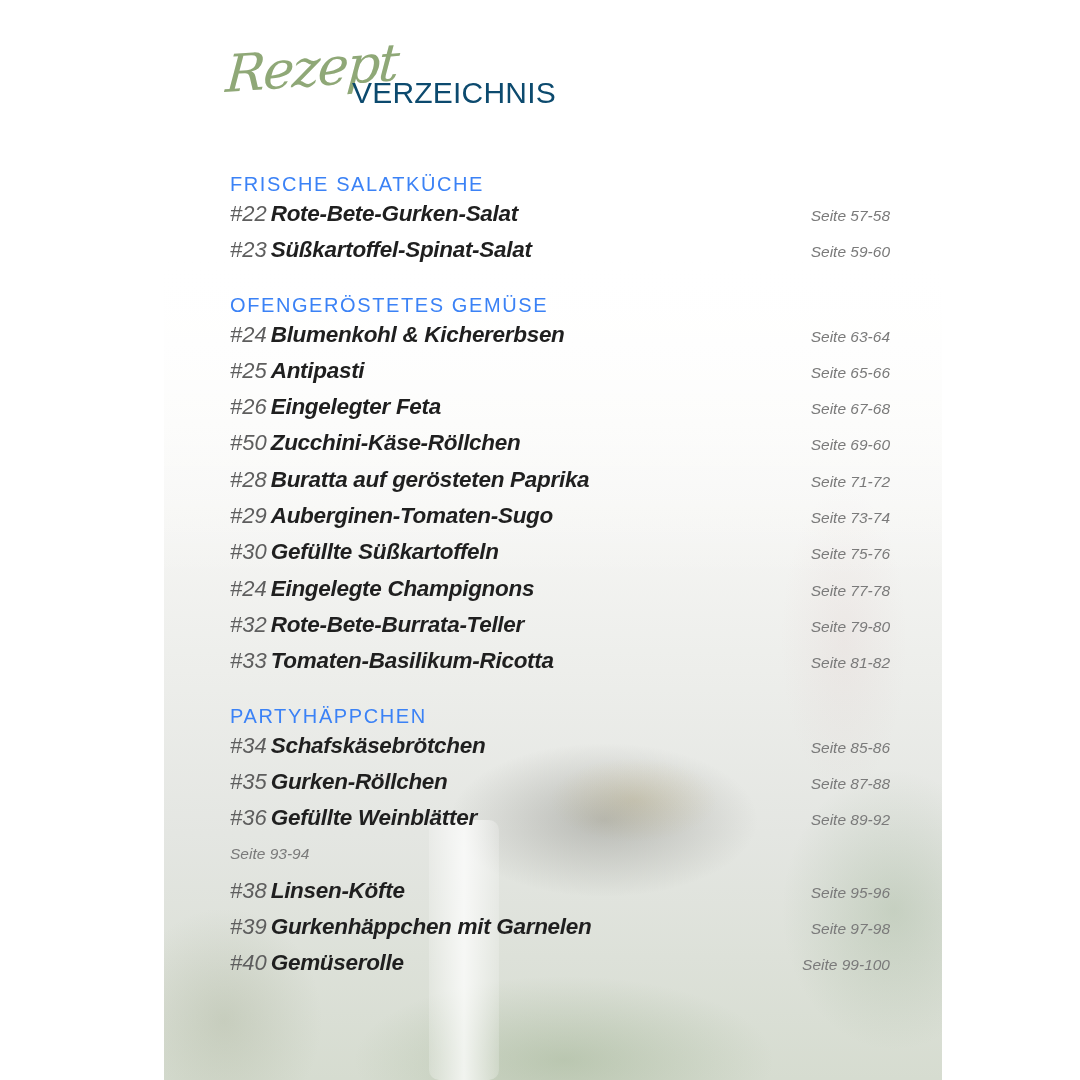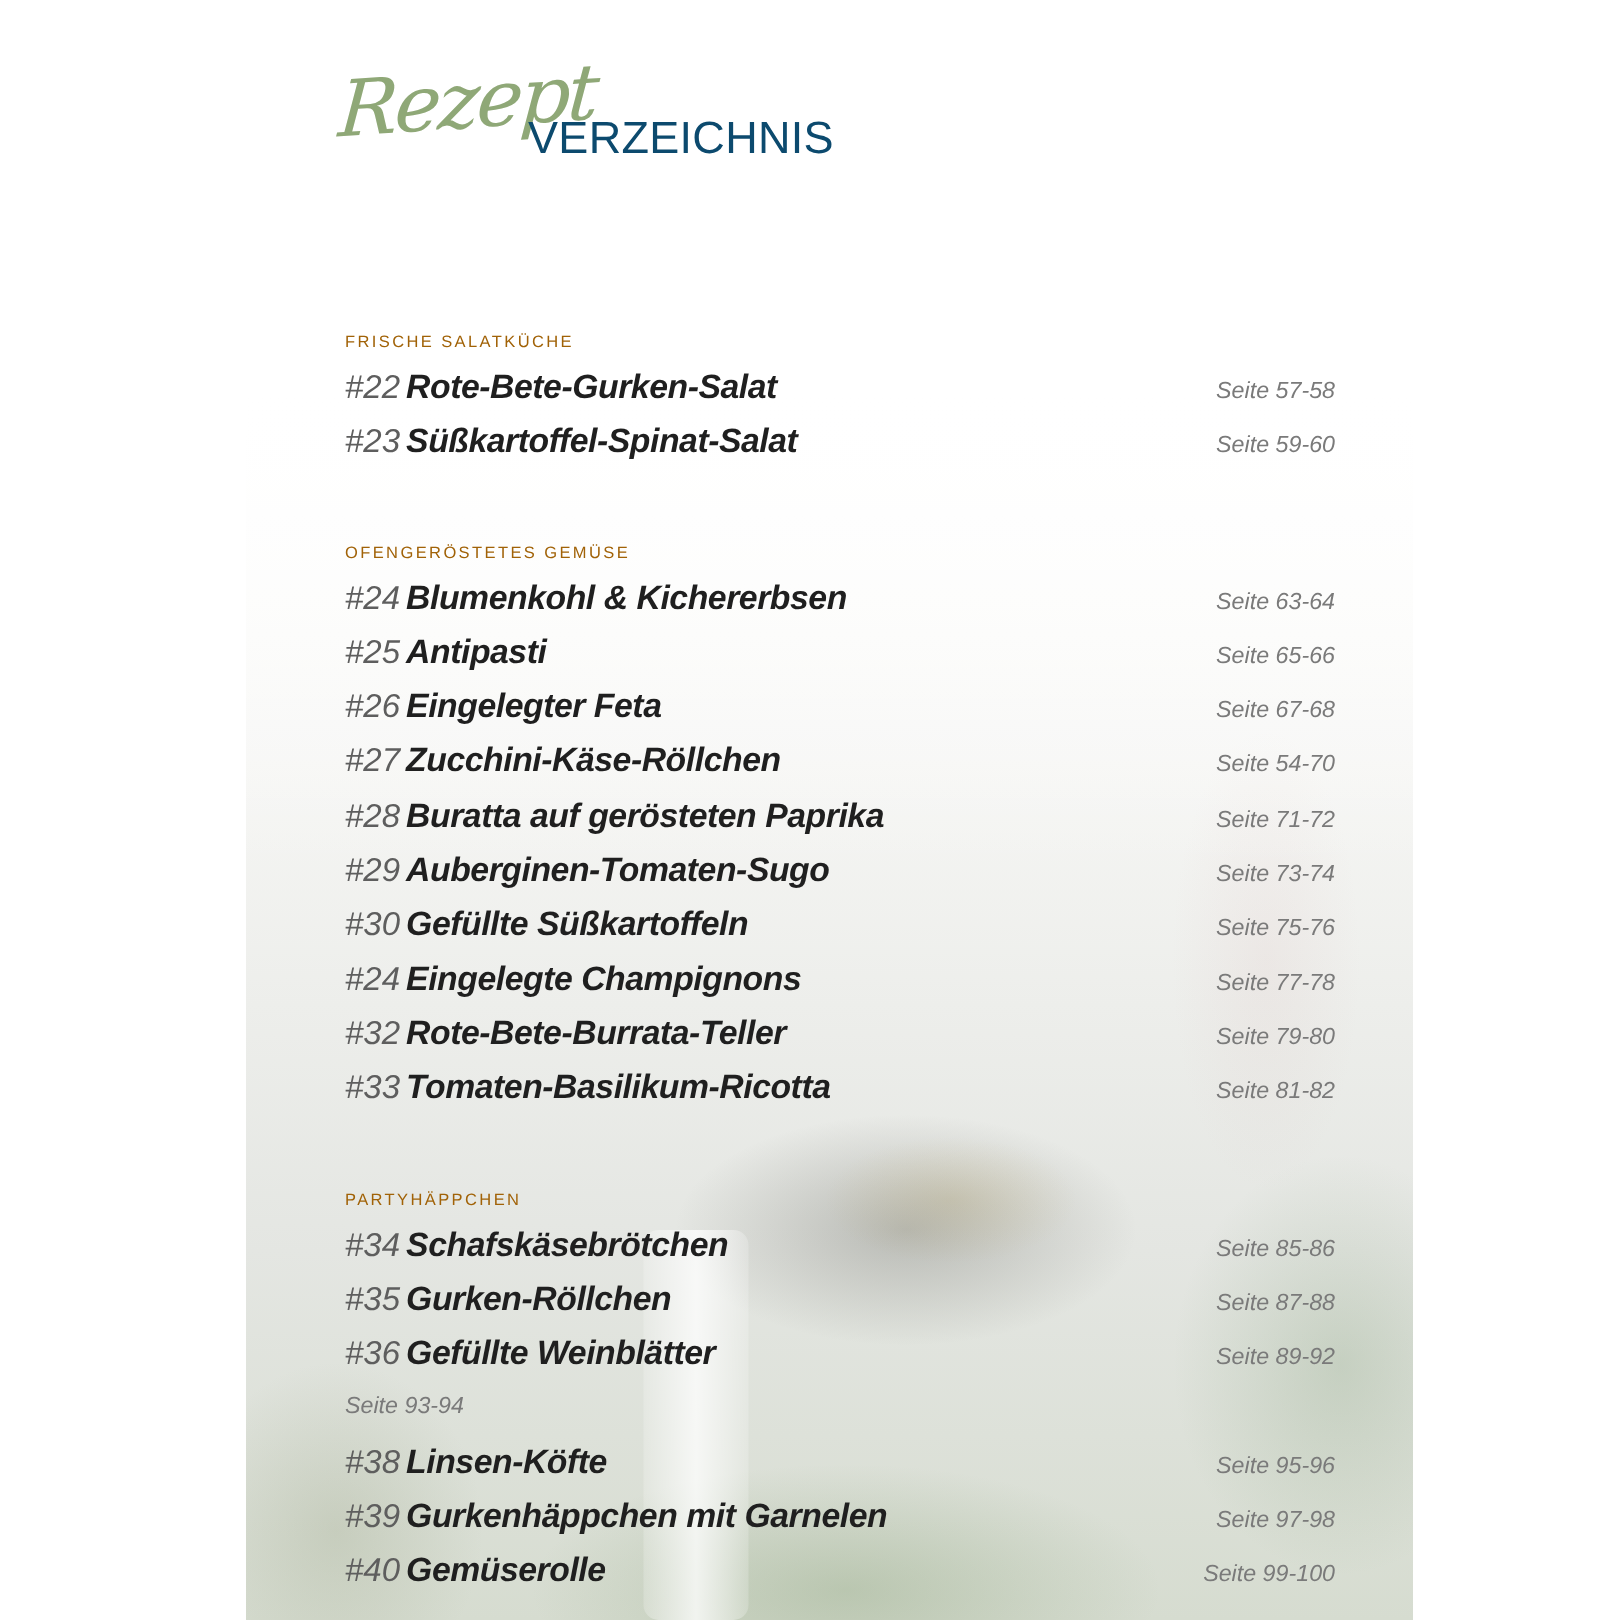--- a/index.html
+++ b/index.html
@@ -45,22 +45,22 @@
   .title .caps {
     position:absolute; left:126px; top:36px;
     font-family:"Liberation Sans", sans-serif; font-size:30px; color:#0c4a6e;
     letter-spacing:0.2px;
   }
 
   .content { position:absolute; left:66px; top:172px; width:662px; }
   .section { margin:0; }
   .section + .section { margin-top:24px; }
   .section-head {
-    font-size:11px; letter-spacing:1.6px; color:#a16207;
-    height:24px; line-height:24px;margin-top:44px;
+    font-size:20px; letter-spacing:1.6px; color:#3b82f6;
+    height:24px; line-height:24px;
   }
   .entry {
     display:flex; align-items:baseline; justify-content:space-between;
     height:36.3px; line-height:36px;
   }
   .entry .left { white-space:nowrap; }
   .entry .num {
     font-style:italic; font-size:22px; color:#5e5e5e; font-weight:normal;
   }
   .entry .name {
@@ -107,22 +107,22 @@
       </div>
       <div class="entry">
         <span class="left"><span class="num">#25</span><span class="name">Antipasti</span></span>
         <span class="page-ref">Seite 65-66</span>
       </div>
       <div class="entry">
         <span class="left"><span class="num">#26</span><span class="name">Eingelegter Feta</span></span>
         <span class="page-ref">Seite 67-68</span>
       </div>
       <div class="entry">
-        <span class="left"><span class="num">#27</span><span class="name">Zucchini-Käse-Röllchen</span></span>
-        <span class="page-ref">Seite 54-70</span>
+        <span class="left"><span class="num">#50</span><span class="name">Zucchini-Käse-Röllchen</span></span>
+        <span class="page-ref">Seite 69-60</span>
       </div>
       <div class="entry">
         <span class="left"><span class="num">#28</span><span class="name">Buratta auf gerösteten Paprika</span></span>
         <span class="page-ref">Seite 71-72</span>
       </div>
       <div class="entry">
         <span class="left"><span class="num">#29</span><span class="name">Auberginen-Tomaten-Sugo</span></span>
         <span class="page-ref">Seite 73-74</span>
       </div>
       <div class="entry">

